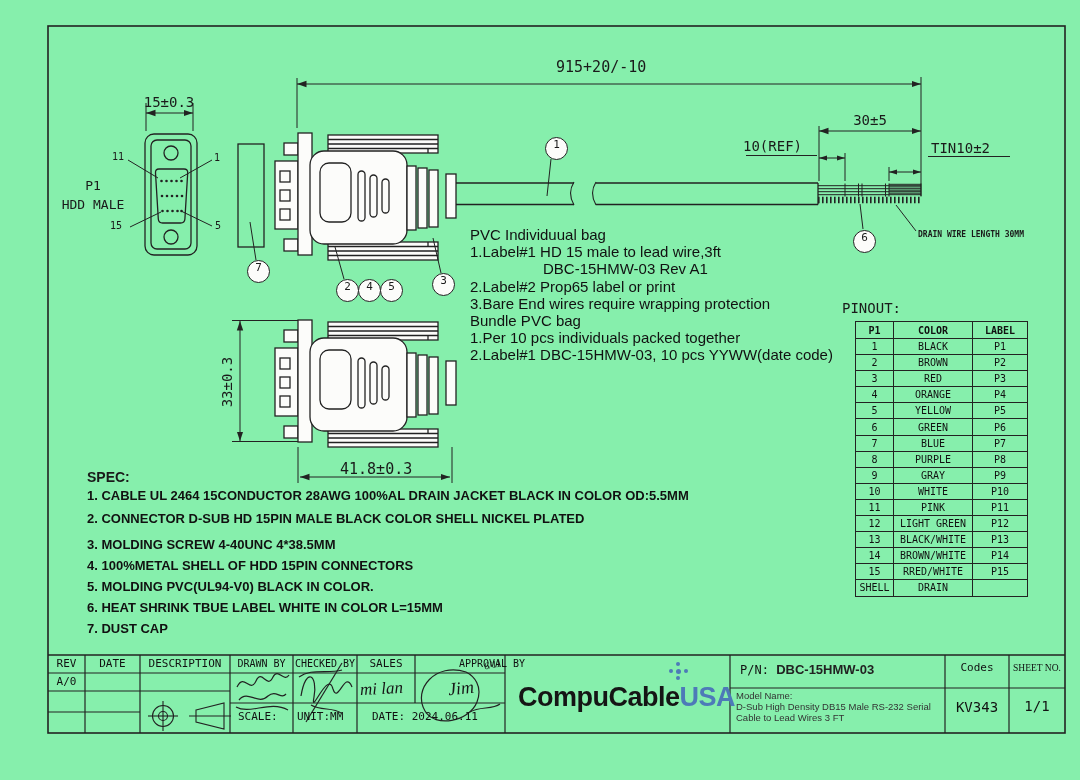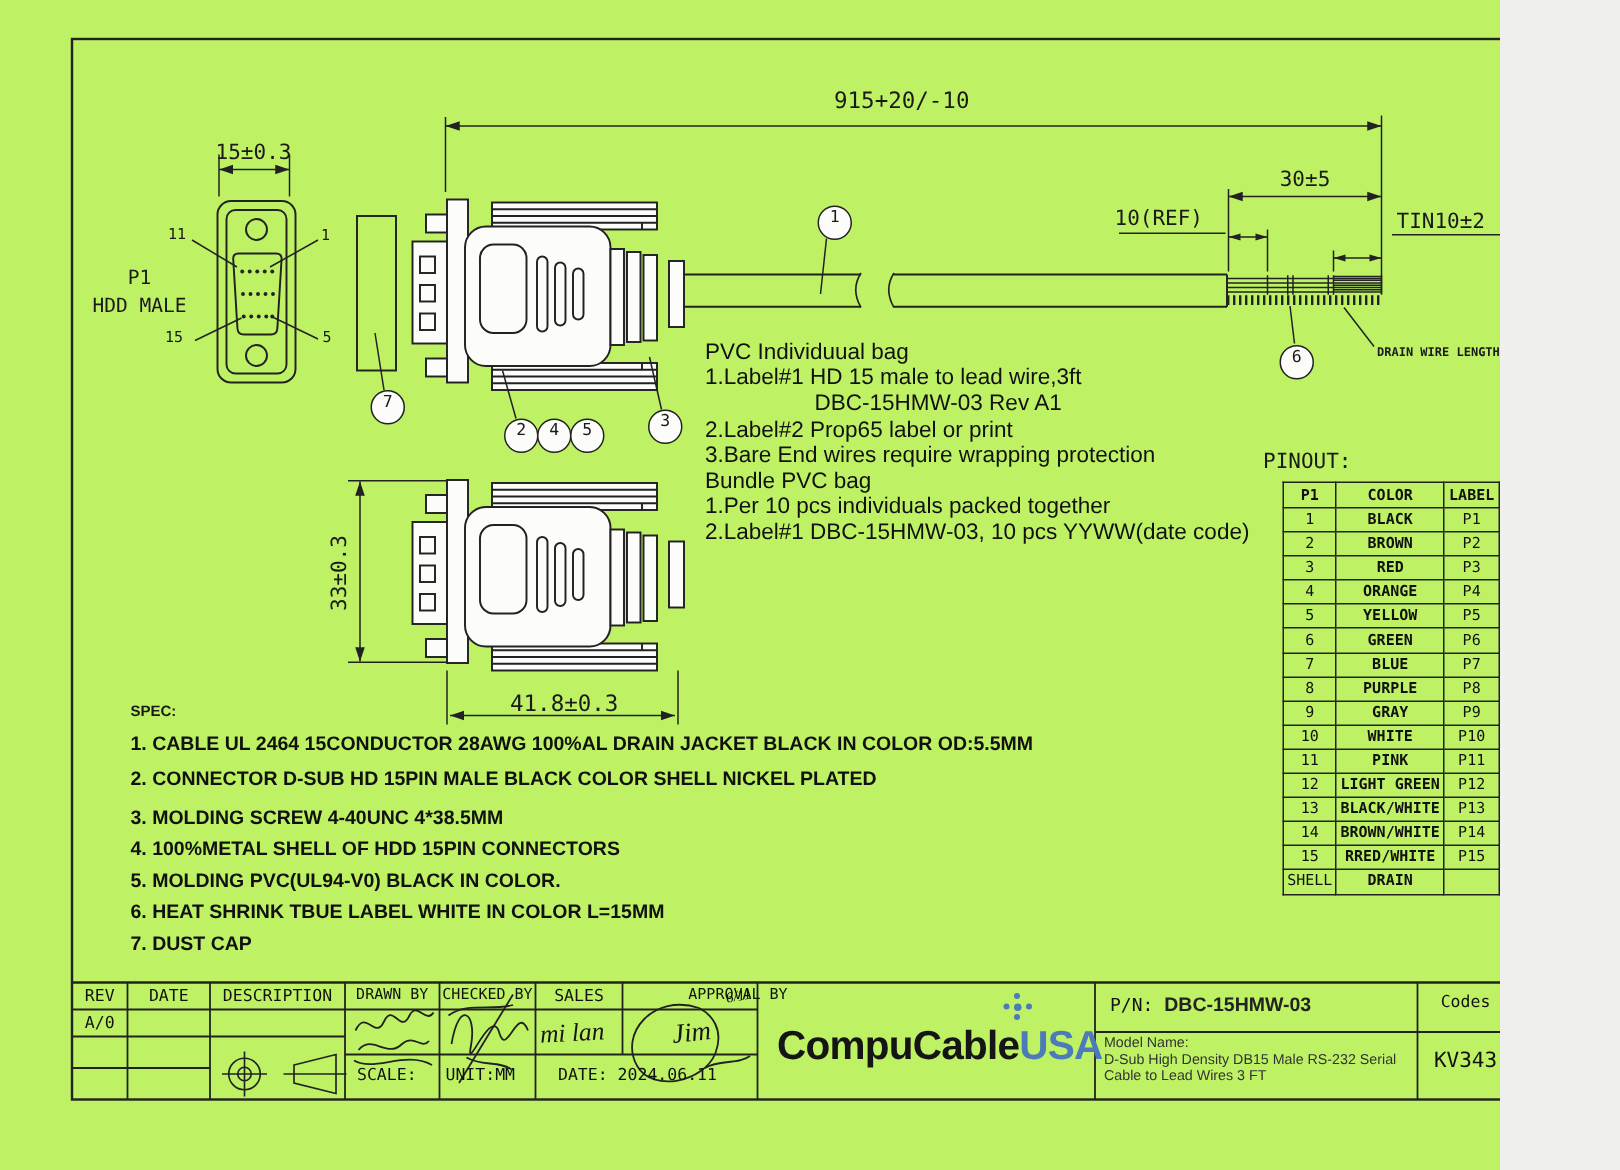--- a/index.html
+++ b/index.html
@@ -1,33 +1,33 @@
 <!DOCTYPE html>
 <html><head>
 <meta charset="utf-8">
 <style>
   html,body{margin:0;padding:0;background:#efefed;}
-  .page{position:relative;width:1000px;height:780px;background:#bef264;
+  .page{position:relative;width:1080px;height:780px;background:#86efac;
         font-family:"Liberation Sans",sans-serif;color:#1a1a1a;overflow:hidden;}
   .art{position:absolute;left:0;top:0;z-index:1;}
   .t{position:absolute;white-space:nowrap;z-index:2;line-height:1.15;}
   .mono{font-family:"DejaVu Sans Mono",monospace;}
   .ctr{text-align:center;}
   .rgt{text-align:right;}
   .balloon{position:absolute;z-index:3;width:21px;height:21px;border:1.4px solid #222;
            border-radius:50%;text-align:center;line-height:19px;
            font:11px "DejaVu Sans Mono",monospace;background:#fcfcfa;}
   .rot90{transform:rotate(-90deg);transform-origin:center center;}
   .script{font-family:"Liberation Serif",serif;font-style:italic;color:#161616;}
   table.pinout{position:absolute;left:855px;top:321px;z-index:2;border-collapse:collapse;
                font:10px "DejaVu Sans Mono",monospace;color:#111;}
   table.pinout td{border:1px solid #222;height:15.1px;padding:0 2px;text-align:center;}
   table.pinout tr.hd td{font-weight:bold;height:16px;}
   table.pinout td.c1{width:33px;}
-  table.pinout td.c2{width:74px;font-weight:bold;}
+  table.pinout td.c2{width:74px;}
   table.pinout td.c3{width:50px;}
   .note{position:absolute;left:470px;font-size:15px;color:#111;white-space:nowrap;z-index:2;}
   .spec{position:absolute;left:87px;font-size:13px;font-weight:600;color:#111;white-space:nowrap;z-index:2;}
   .tb{font-family:"DejaVu Sans Mono",monospace;color:#111;}
 </style>
 </head>
 <body>
 
 <div class="page">
 
@@ -330,21 +330,21 @@
           <td class="c3">P15</td>
         </tr>
     <tr>
           <td class="c1">SHELL</td>
           <td class="c2">DRAIN</td>
           <td class="c3"></td>
         </tr>
   </tbody>
     </table>
 
-  <div class="t" style="left:87px;top:469px;font-size:10px;font-weight:700;">SPEC:</div>
+  <div class="t" style="left:87px;top:469px;font-size:14px;font-weight:700;">SPEC:</div>
   <div class="spec" style="top:488px;">1. CABLE UL 2464 15CONDUCTOR 28AWG 100%AL DRAIN JACKET BLACK IN COLOR OD:5.5MM</div>
   <div class="spec" style="top:511px;">2. CONNECTOR D-SUB HD 15PIN MALE BLACK COLOR SHELL NICKEL PLATED</div>
   <div class="spec" style="top:537px;">3. MOLDING SCREW 4-40UNC 4*38.5MM</div>
   <div class="spec" style="top:558px;">4. 100%METAL SHELL OF HDD 15PIN CONNECTORS</div>
   <div class="spec" style="top:579px;">5. MOLDING PVC(UL94-V0) BLACK IN COLOR.</div>
   <div class="spec" style="top:600px;">6. HEAT SHRINK TBUE LABEL WHITE IN COLOR L=15MM</div>
   <div class="spec" style="top:621px;">7. DUST CAP</div>
 
   <div class="t tb ctr" style="left:48px;top:658px;width:37px;font-size:11px;">REV</div>
   <div class="t tb ctr" style="left:85px;top:658px;width:55px;font-size:11px;">DATE</div>

